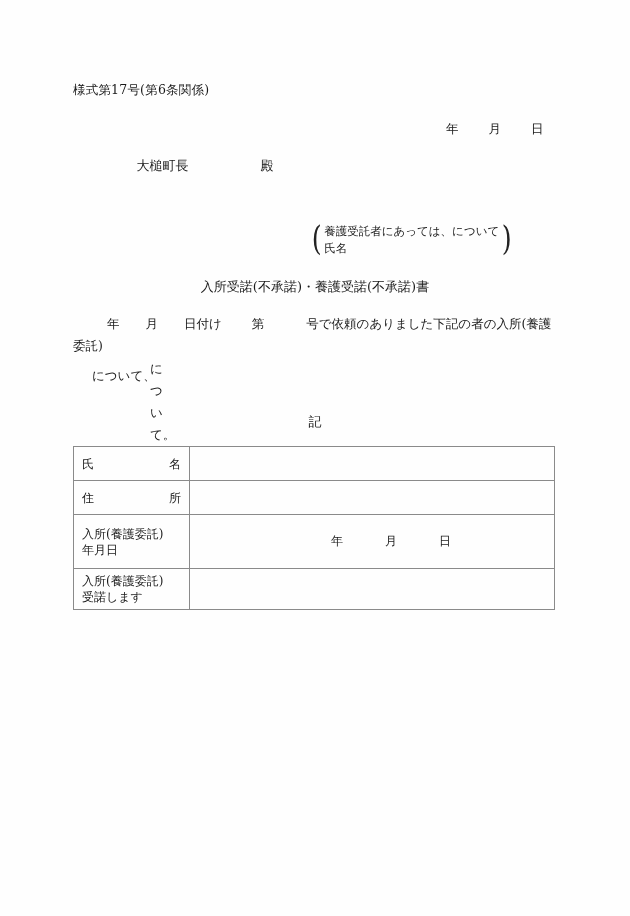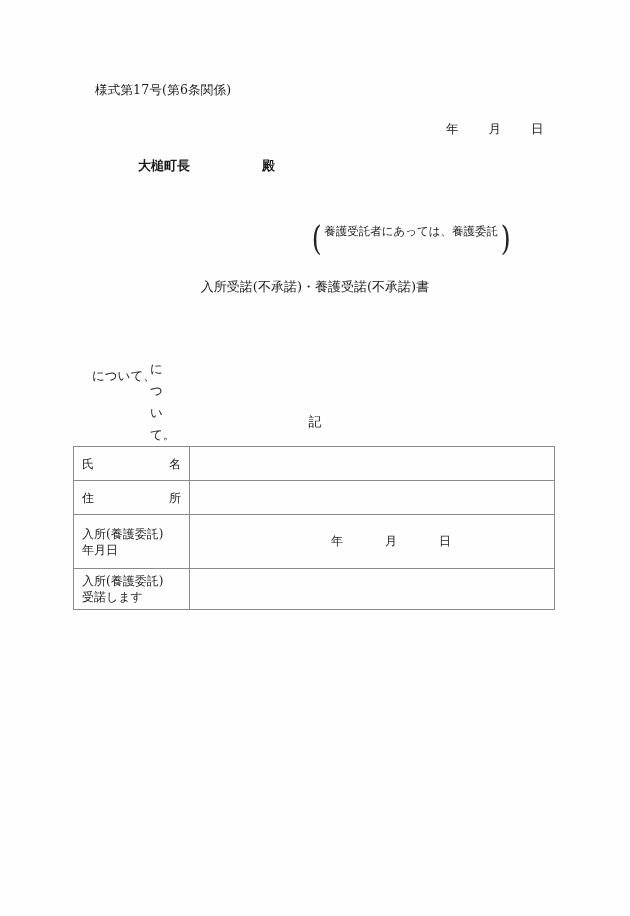--- a/index.html
+++ b/index.html
@@ -21,33 +21,31 @@
     background: #fefefe;
   }
 
   
   .abs { position: absolute; white-space: pre; }
 
   .form-no {
     left: 73px; top: 82px;
     font-size: 12.5px;
     letter-spacing: 0.2px;
-    margin-left: 22px;
   }
 
   .date-line {
     left: 430px; top: 106px;
     font-size: 12.5px;
   }
   .date-line .gap { display: inline-block; width: 30px; }
 
   .addressee {
     left: 120px; top: 142px;
     font-size: 13px;
-    font-weight: bold;
   }
   .addressee .sp { display: inline-block; width: 72px; }
 
   .sender {
     left: 265px; top: 188px;
     font-size: 12.5px;
     line-height: 17px;
   }
   .sender-row2 { position: relative; }
   .sender-row2 .namegap { display: inline-block; width: 112px; }
@@ -179,27 +177,31 @@
   <div class="abs addressee">
     <span>大槌町長</span><span class="sp"></span><span>殿</span>
   </div>
 
   <div class="abs sender">
   </div>
 
   <div class="note">
     <span class="brace brace-l">(</span>
     <span class="note-body">
-      <span style="display:block">養護受託者にあっては、養護委託</span>
+      <span style="display:block">養護受託者にあっては、について</span>
+      <span style="display:block">氏名</span>
     </span>
     <span class="brace brace-r">)</span>
   </div>
 
   <div class="abs doc-title">入所受諾(不承諾)・養護受諾(不承諾)書</div>
 
+  <div class="body-para">
+    <span>年</span><span class="gap-s"></span><span>月</span><span class="gap-s"></span><span>日付け</span><span class="gap-m"></span><span>第</span><span class="gap-l"></span><span>号で依頼のありました下記の者の入所(養護委託)</span>
+  </div>
 
   <div class="accept-block">
     <span class="accept-label">について、</span>
     <span class="accept-options">
       <span style="display:block">について。</span>
     </span>
   </div>
 
   <div class="abs ki">記</div>
 

